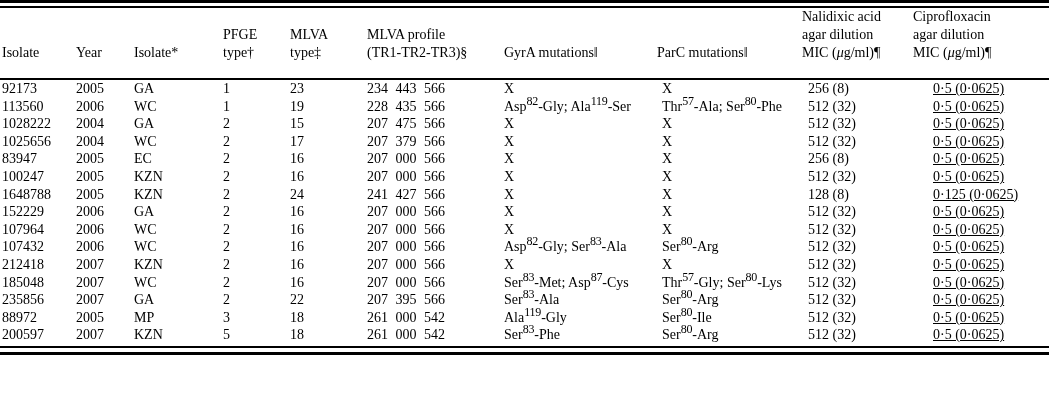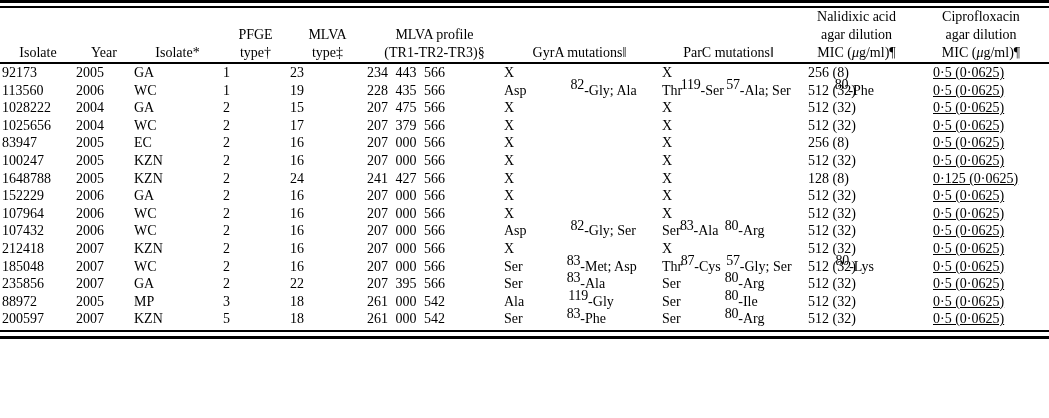--- a/index.html
+++ b/index.html
@@ -24,41 +24,41 @@
     table-layout:fixed;
     border-collapse:collapse;
     margin:0;padding:0;
   }
   col.c1{width:74px;}  col.c2{width:58px;}  col.c3{width:89px;}
   col.c4{width:67px;}  col.c5{width:77px;}  col.c6{width:137px;}
   col.c7{width:153px;} col.c8{width:145px;} col.c9{width:111px;}
   col.c10{width:138px;}
   thead th{
     font-weight:normal;
-    text-align:center;
+    text-align:left;
     vertical-align:bottom;
-    padding:0 0 0 2px;
+    padding:0 0 16px 2px;
     height:49px;
     border-bottom:2px solid #000000;
     line-height:18px;
     white-space:nowrap;
   }
   tbody td{
     padding:0 0 0 2px;
     height:17.6px;
     line-height:17.6px;
     white-space:nowrap;
     vertical-align:middle;
     text-align:left;
   }
   tbody td:nth-child(6){word-spacing:4px;}
   tbody td:nth-child(8){padding-left:7px;}
   tbody td:nth-child(9){padding-left:8px;margin-top:41px;}
   tbody td:nth-child(10){padding-left:22px;text-decoration:underline;}
-  sup{font-size:14px;line-height:0;vertical-align:super;letter-spacing:-0.2px;margin-left:44px;}
+  sup{font-size:12px;line-height:0;vertical-align:super;letter-spacing:-0.2px;}
 </style>
 </head>
 <body>
 
 <div class="page">
   <div class="rule thick"></div>
   <div class="rule-gap"></div>
   <div class="rule thin"></div>
 
   <table class="data-table">

